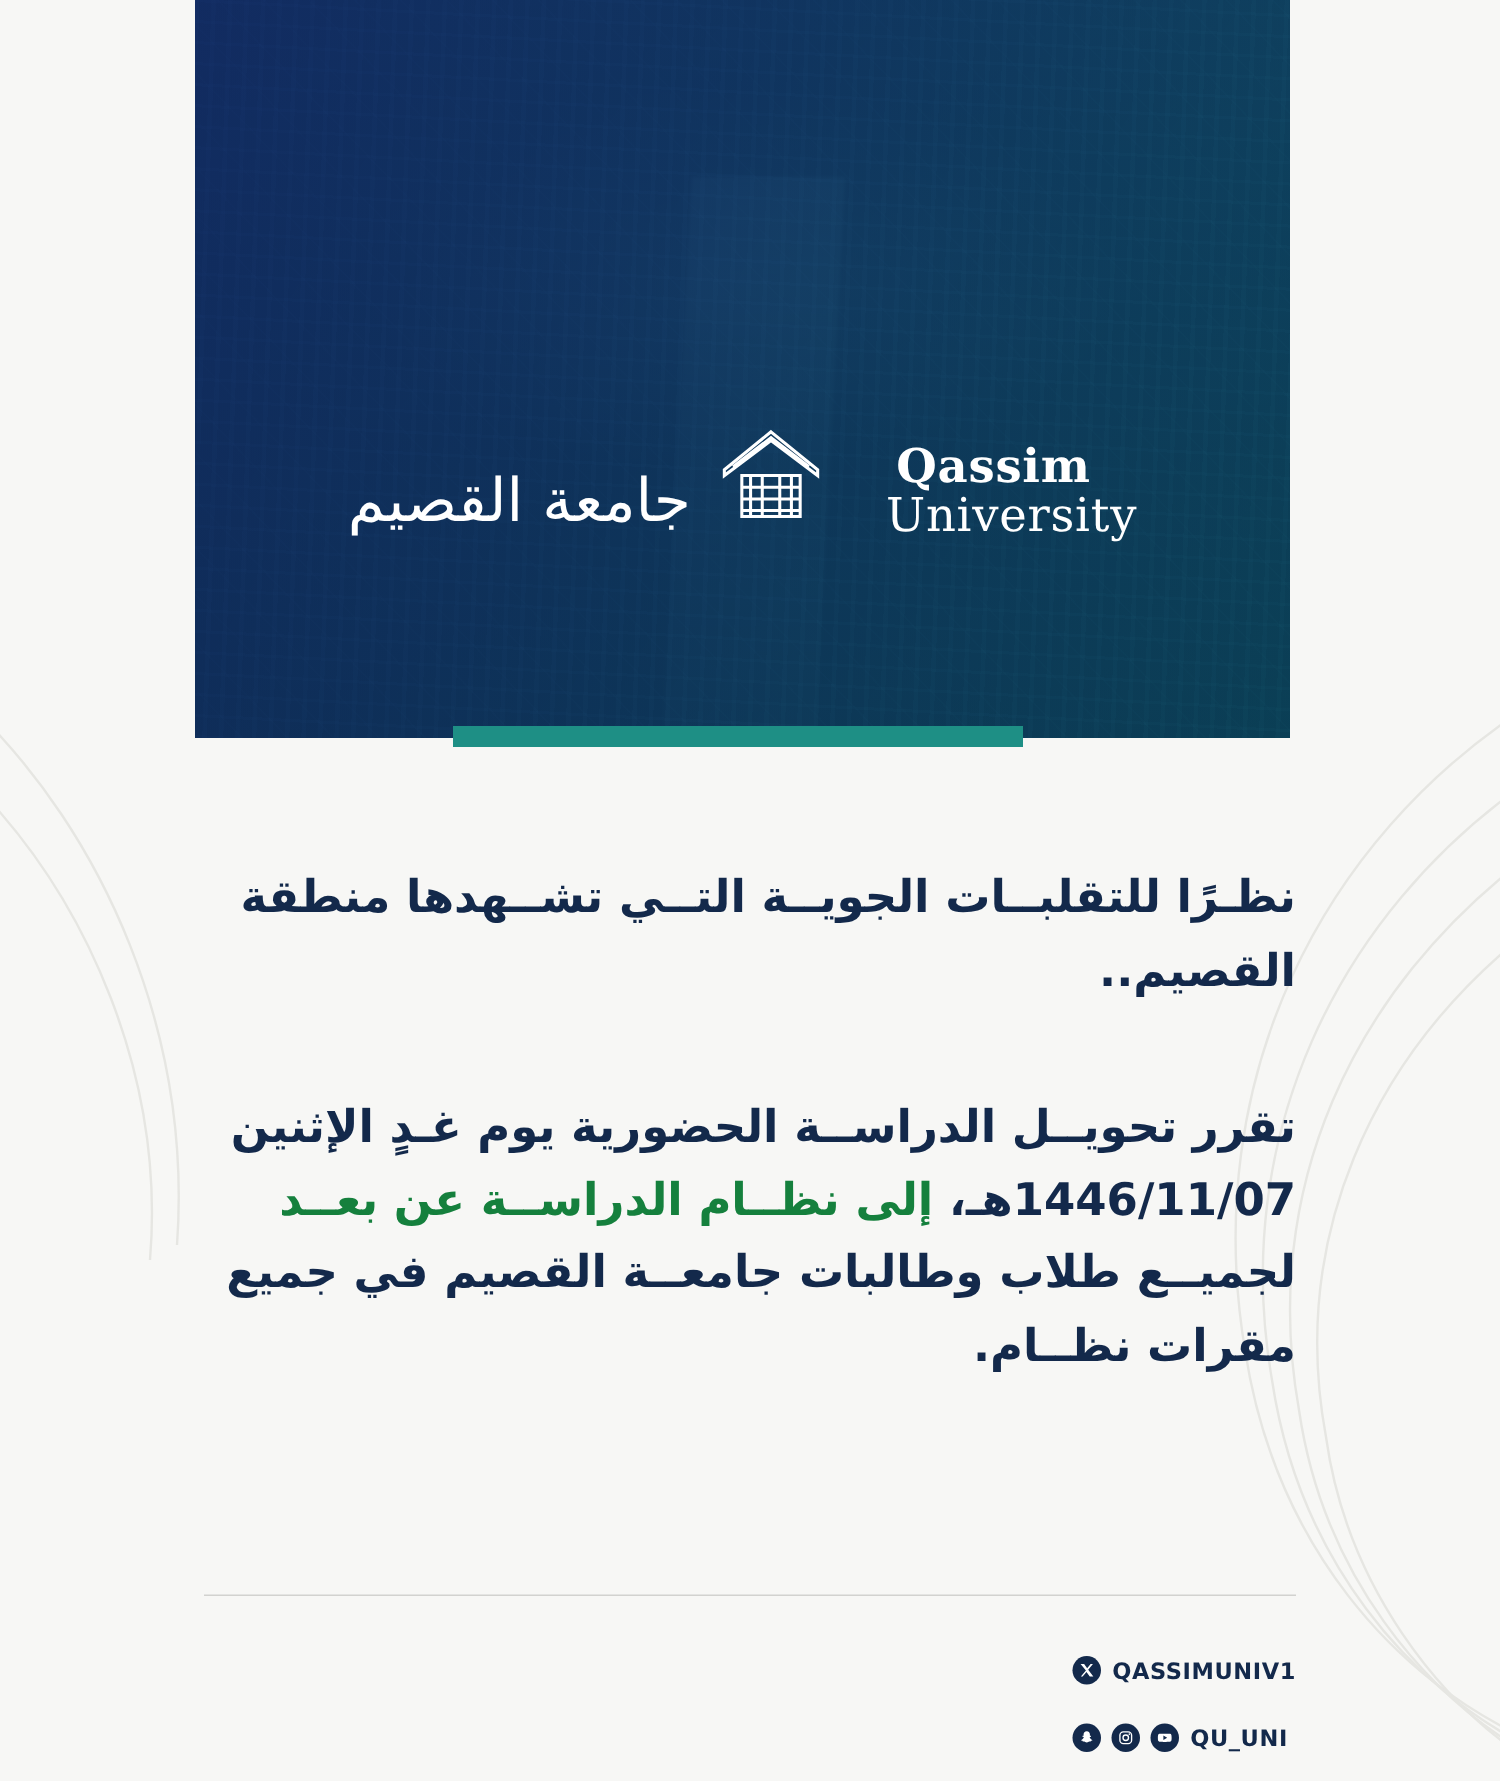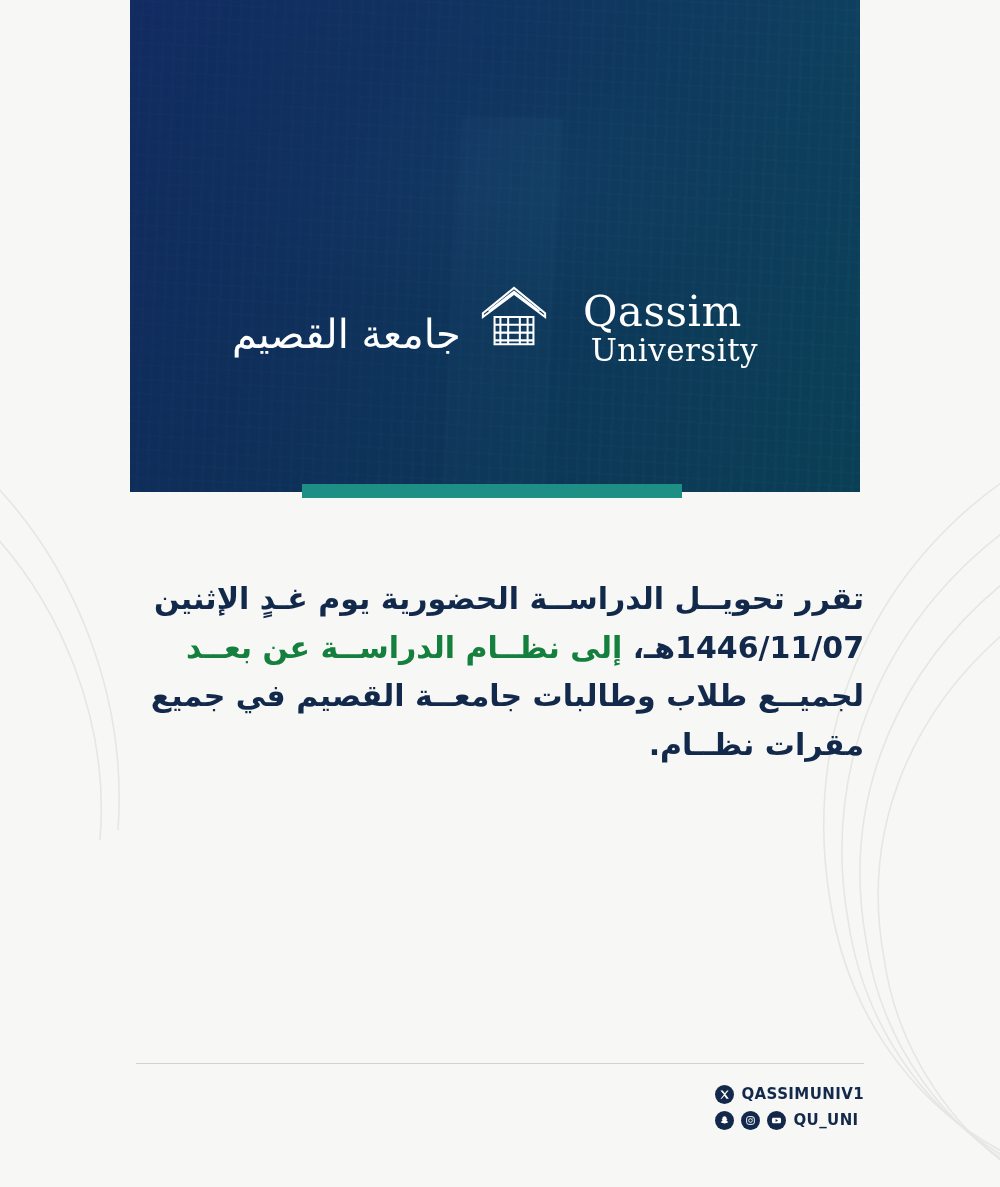--- a/index.html
+++ b/index.html
@@ -98,22 +98,23 @@
     gap: 14px;
     color: #ffffff;
   }
   .logo-en {
     text-align: center;
     line-height: 1;
     font-family: "DejaVu Serif", "Liberation Serif", serif;
   }
   .logo-en .l1 {
     display: block;
-    font-size: 42px;
+    font-size: 31px;
     letter-spacing: 0.5px;
+    font-weight: bold;
   }
   .logo-en .l2 {
     display: block;
     font-size: 31px;
     margin-top: 2px;
     letter-spacing: 0.5px;
     margin-left: 24px;
   }
   .logo-mark {
     width: 78px;
@@ -202,21 +203,23 @@
   .dept .d2 { display: block; letter-spacing: 1.5px; }
 
   .socials {
     display: flex;
     flex-direction: column;
     gap: 7px;
     direction: ltr;
   }
   .social-row {
     display: flex;
+    align-items: center;
     gap: 7px;
+    margin-top: 19px;
   }
   .sicon {
     width: 19px;
     height: 19px;
     border-radius: 5px;
     display: inline-flex;
     align-items: center;
     justify-content: center;
     color: #fff;
     font-size: 11px;
@@ -274,20 +277,21 @@
           </g>
         </svg>
 
         <div class="logo-ar">جامعة القصيم</div>
       </div>
     </div>
     <div class="hero-underline"></div>
   </div>
 
   <div class="content">
+    <p class="para p1">نظـرًا للتقلبــات الجويــة التــي تشــهدها منطقة القصيم..</p>
     <p class="para p2">
       <span>تقرر تحويــل الدراســة الحضورية يوم غـدٍ الإثنين 1446/11/07هـ، </span><span class="hl">إلى نظــام الدراســة عن بعــد</span><span> لجميــع طلاب وطالبات جامعــة القصيم في جميع مقرات نظــام.</span>
     </p>
   </div>
 
   <div class="footer">
     <div class="footer-rule"></div>
     <div class="footer-inner">
 
       <div class="socials">

